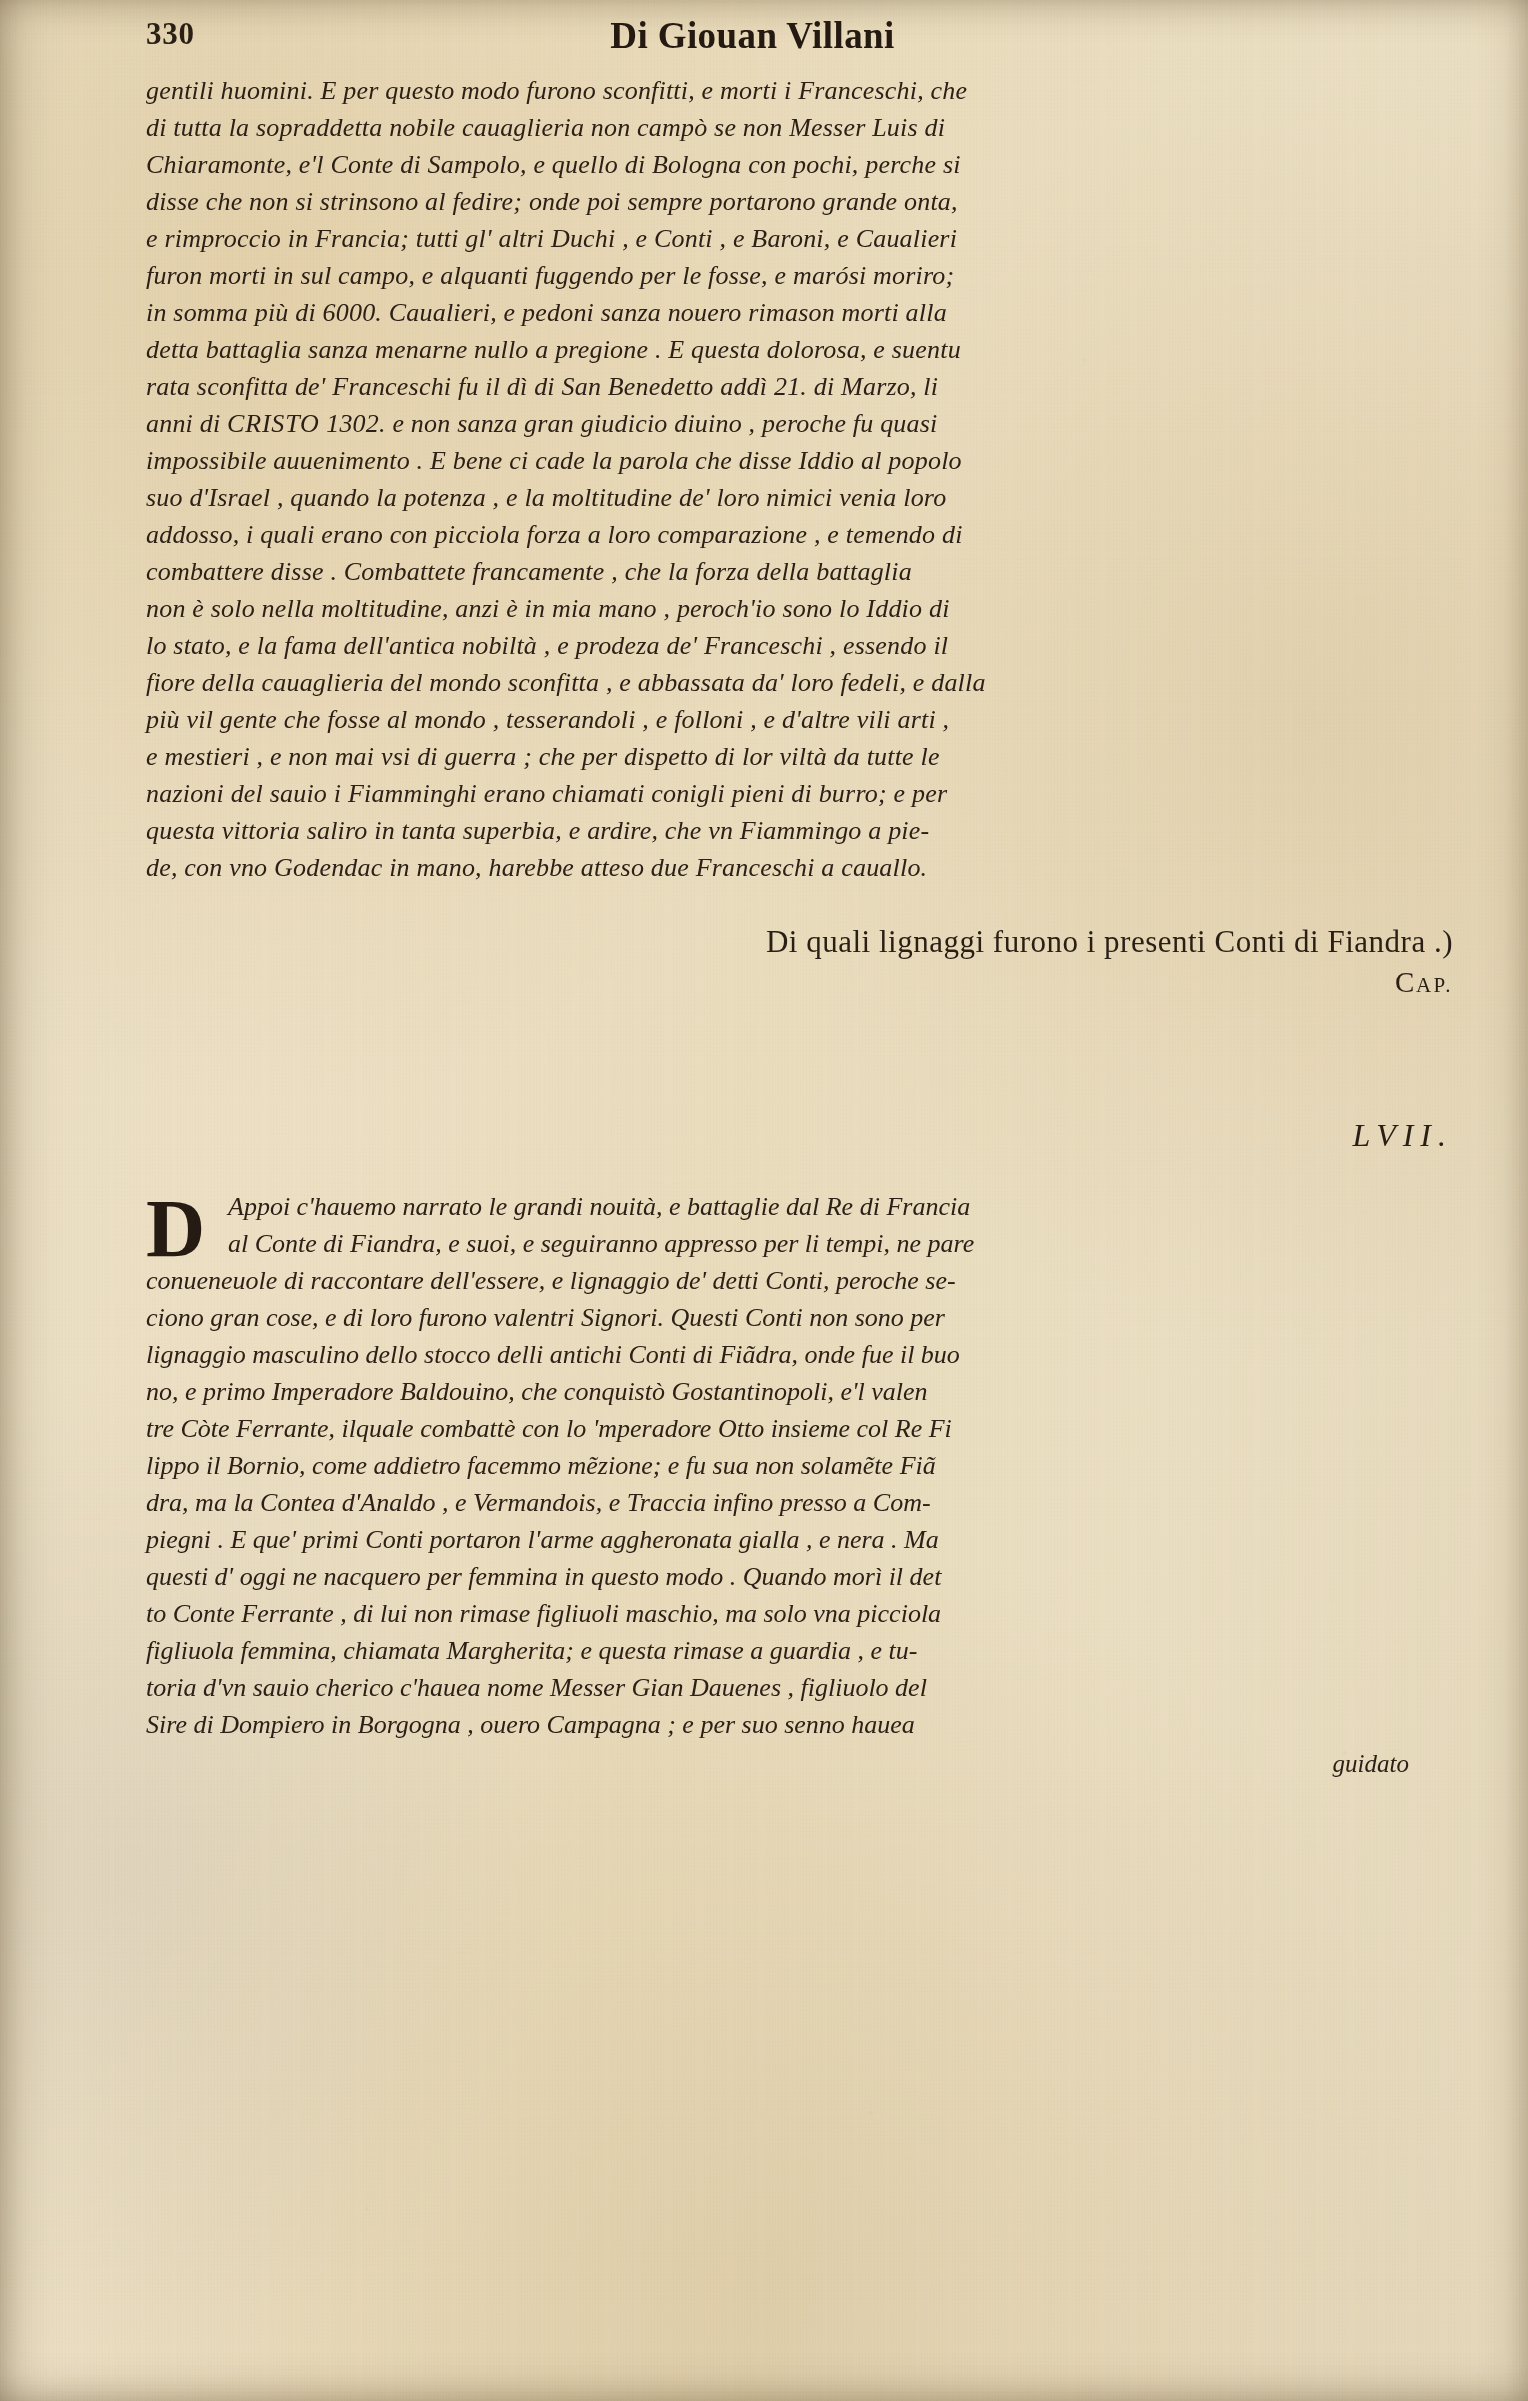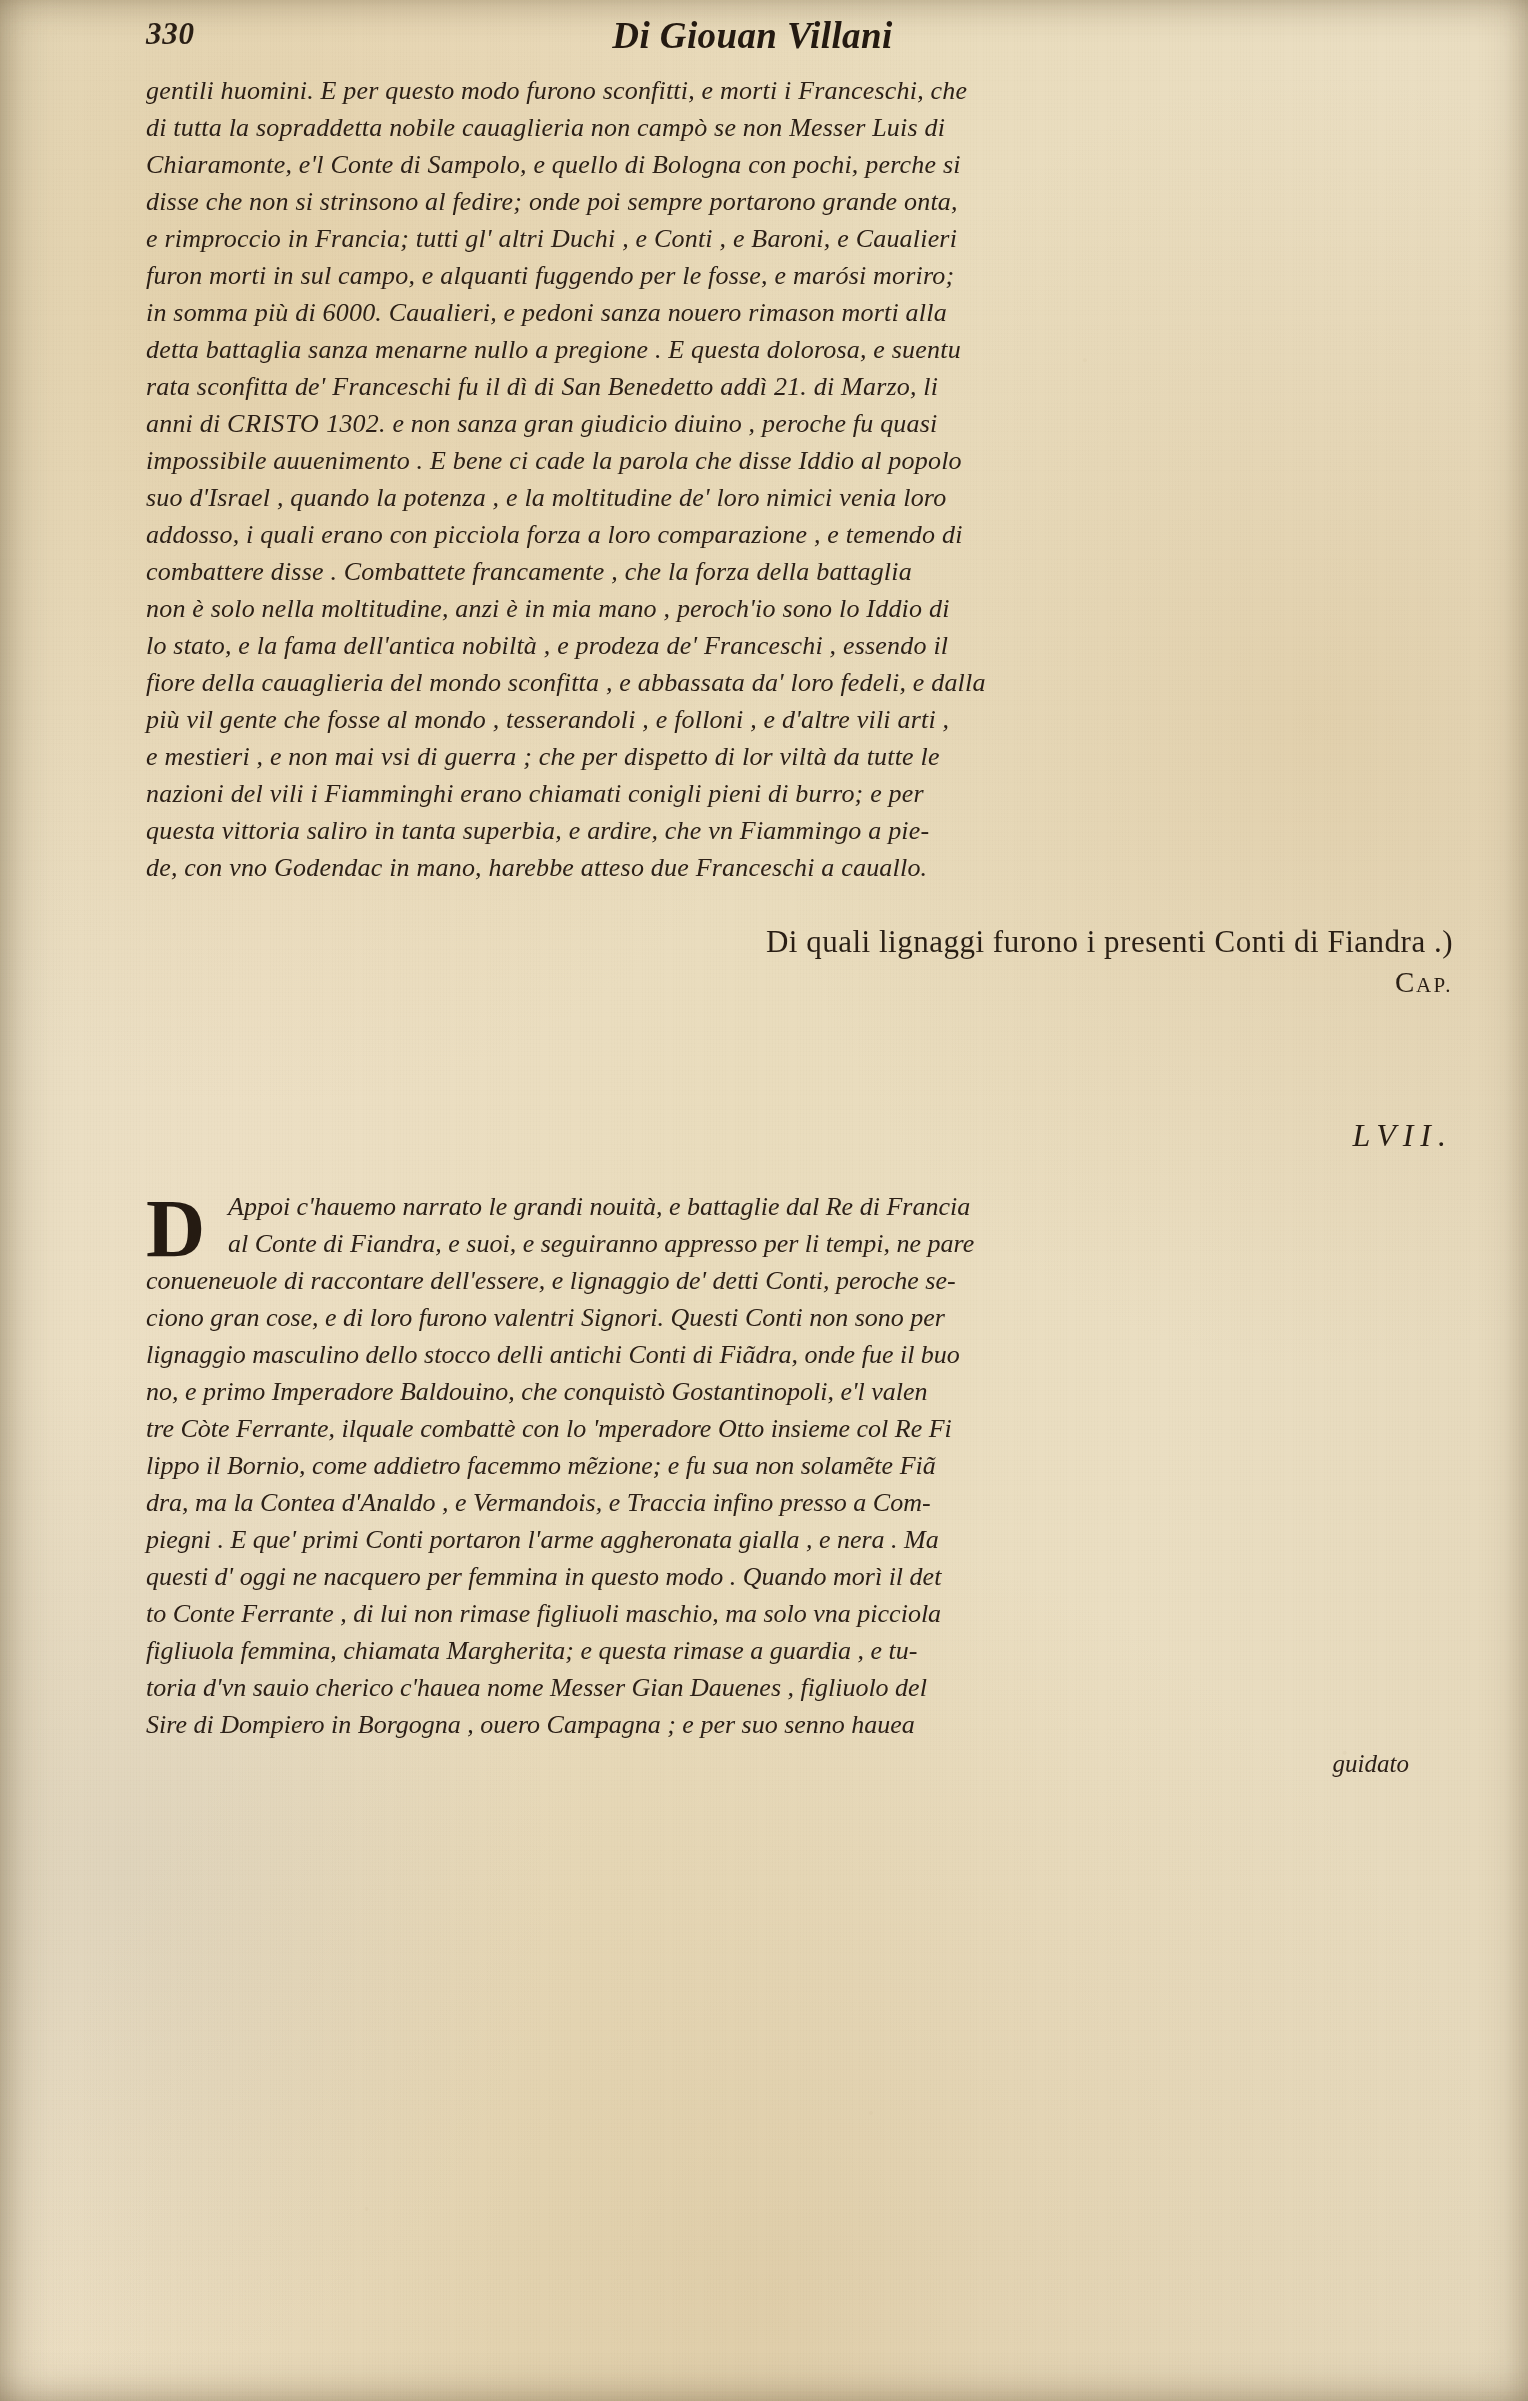--- a/index.html
+++ b/index.html
@@ -52,21 +52,20 @@
     position: relative;
     z-index: 2;
     padding: 0;
   }
 
   
   .runhead {
     position: relative;
     height: 58px;
     padding: 14px 88px 0 96px;
-    font-style: italic;
   }
   .folio {
     position: absolute;
     left: 146px;
     top: 15.7px;
     font-size: 31px;
     font-weight: 600;
     letter-spacing: 0.8px;
     color: #2a1f15;
     font-family: "Liberation Serif", "DejaVu Serif", serif;
@@ -200,21 +199,21 @@
           <span class="ln">anni di <span class="smallcaps">CRISTO</span> 1302. e non sanza gran giudicio diuino , peroche fu quasi</span>
           <span class="ln">impossibile auuenimento . E bene ci cade la parola che disse Iddio al popolo</span>
           <span class="ln">suo d'Israel , quando la potenza , e la moltitudine de' loro nimici venia loro</span>
           <span class="ln">addosso, i quali erano con picciola forza a loro comparazione , e temendo di</span>
           <span class="ln">combattere disse . Combattete francamente , che la forza della battaglia</span>
           <span class="ln">non è solo nella moltitudine, anzi è in mia mano , peroch'io sono lo Iddio di</span>
           <span class="ln">lo stato, e la fama dell'antica nobiltà , e prodeza de' Franceschi , essendo il</span>
           <span class="ln">fiore della cauaglieria del mondo sconfitta , e abbassata da' loro fedeli, e dalla</span>
           <span class="ln">più vil gente che fosse al mondo , tesserandoli , e folloni , e d'altre vili arti ,</span>
           <span class="ln">e mestieri , e non mai vsi di guerra ; che per dispetto di lor viltà da tutte le</span>
-          <span class="ln">nazioni del vili i Fiamminghi erano chiamati conigli pieni di burro; e per</span>
+          <span class="ln">nazioni del sauio i Fiamminghi erano chiamati conigli pieni di burro; e per</span>
           <span class="ln">questa vittoria saliro in tanta superbia, e ardire, che vn Fiammingo a pie-</span>
           <span class="ln">de, con vno Godendac in mano, harebbe atteso due Franceschi a cauallo.</span>
         </div>
     </div>
 
     <div class="chapter">
       <div class="chapter-title">Di quali lignaggi furono i presenti Conti di Fiandra .)</div>
       <div class="chapter-cap">
         <span class="cap-word"><span class="c-lead">C</span><span class="c-small">AP.</span></span>
         <span class="chapter-num">LVII.</span>

